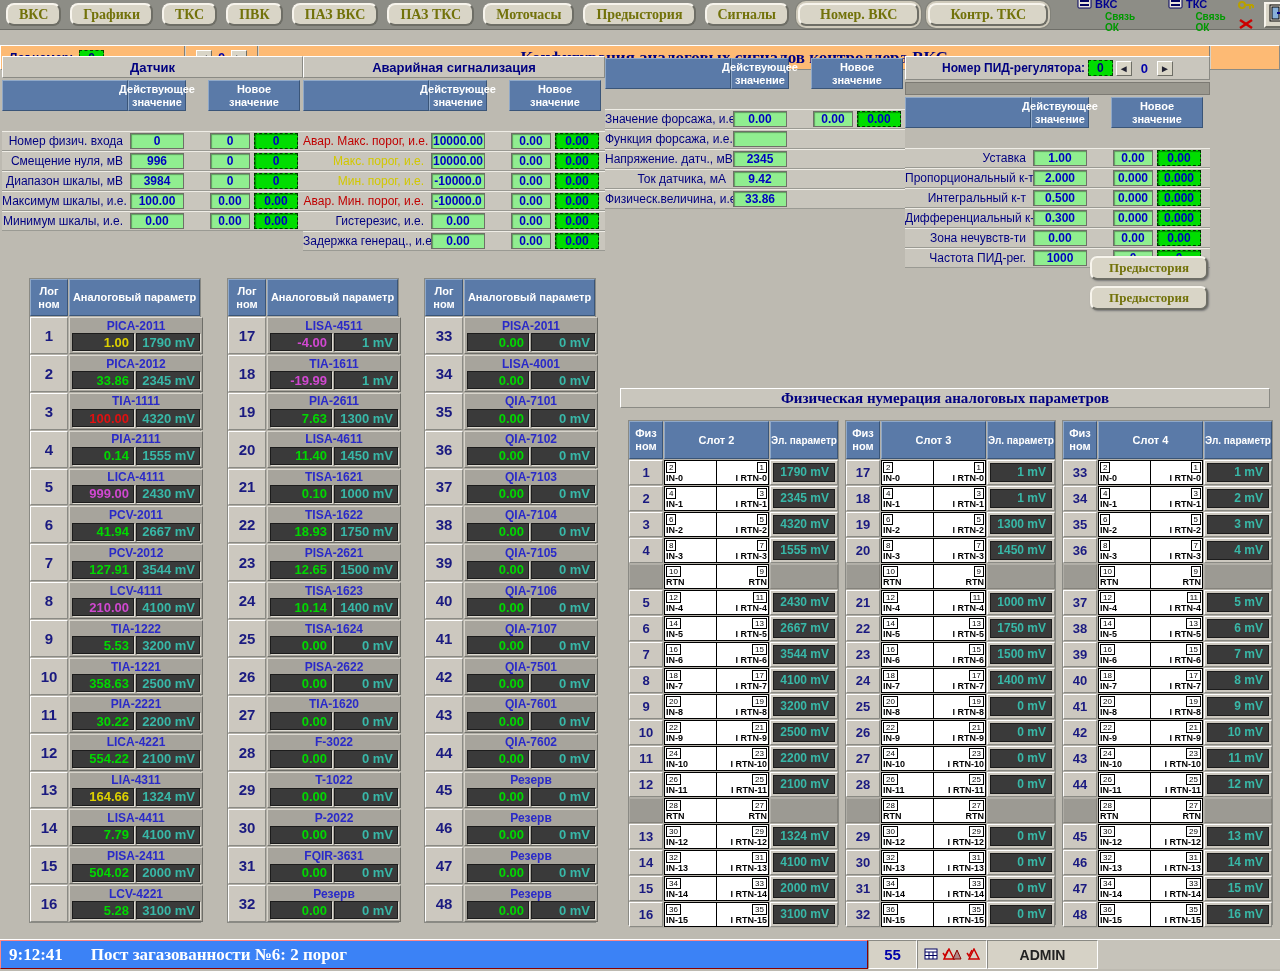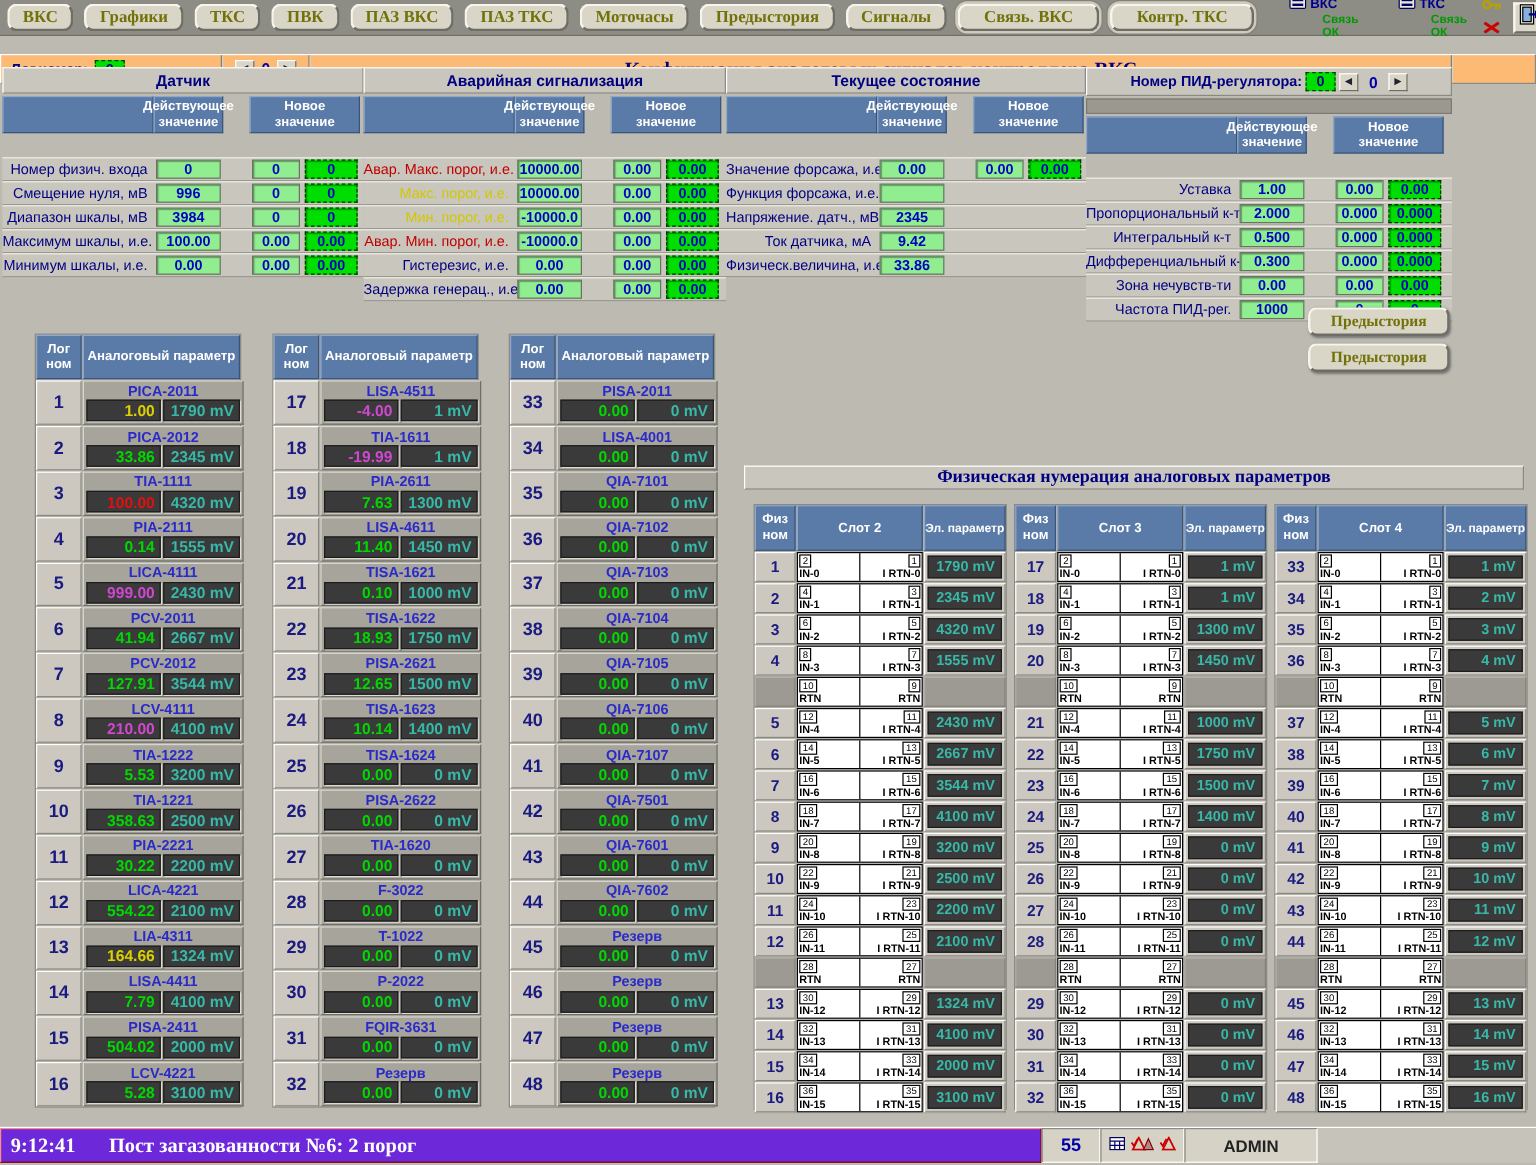--- a/index.html
+++ b/index.html
@@ -105,21 +105,21 @@
   .pinlab{font:bold 9px "Liberation Sans",sans-serif;color:#000;white-space:nowrap;}
   .pmvcell{background:#ccc8bf;border:1px solid;border-color:#fff #8a8a84 #8a8a84 #fff;
     display:flex;align-items:center;justify-content:center;padding:0 2px;}
   .pled{width:100%;height:80%;background:#3a3a3a;border:1px solid #1c1c1c;
     display:flex;align-items:center;justify-content:flex-end;padding:0 5px;
     font:bold 12px "Liberation Sans",sans-serif;color:#38b8a8;}
 
   
   .statusbar{position:absolute;left:0;top:939px;width:1280px;height:30px;background:#c6c3ba;
     display:flex;border-top:1px solid #fff;}
-  .sb-red{width:868px;background:#6d28d9;border:1px solid;border-color:#ff8888 #880000 #880000 #ff8888;
+  .sb-red{width:868px;background:#3b82f6;border:1px solid;border-color:#ff8888 #880000 #880000 #ff8888;
     color:#fff;font:bold 17px "Liberation Serif",serif;display:flex;align-items:center;padding-left:8px;gap:28px;white-space:nowrap;}
   .sb-cell{border:1px solid;border-color:#8a8a84 #fff #fff #8a8a84;background:#d6d2c6;
     display:flex;align-items:center;justify-content:center;}
   .sb-count{width:49px;font:bold 15px "Liberation Sans",sans-serif;color:#0000aa;}
   .sb-icons{width:70px;gap:4px;}
   .sb-admin{width:111px;font:bold 14px "Liberation Sans",sans-serif;color:#222;}
   .sb-clock{flex:1;justify-content:flex-end;padding-right:8px;font:bold 15px "Liberation Sans",sans-serif;color:#222;}
 </style>
 </head>
 <body>
@@ -130,21 +130,21 @@
     <div style="display:flex;gap:9px;">
         <div class="tbtn">ВКС</div>
         <div class="tbtn">Графики</div>
         <div class="tbtn">ТКС</div>
         <div class="tbtn">ПВК</div>
         <div class="tbtn">ПАЗ ВКС</div>
         <div class="tbtn">ПАЗ ТКС</div>
         <div class="tbtn">Моточасы</div>
         <div class="tbtn">Предыстория</div>
         <div class="tbtn">Сигналы</div>
-        <div class="tbtn tbtn-ctrl">Связь. ВКС</div>
+        <div class="tbtn tbtn-ctrl">Номер. ВКС</div>
         <div class="tbtn tbtn-ctrl">Контр. ТКС</div>
       </div>
     <div class="tb-right">
       <div class="link-status">
         <div class="link-top">
           <span>
             <svg width="15" height="12" viewBox="0 0 15 12">
                 <rect x="1" y="1" width="13" height="10" rx="1" fill="#e8e4da" stroke="#000060"></rect>
                 <rect x="3" y="3" width="9" height="2" fill="#000060"></rect>
                 <rect x="3" y="7" width="9" height="2" fill="#000060"></rect>
@@ -376,21 +376,20 @@
               <div class="fld">0.00</div>
             </div>
             <div class="fcell">
               <div class="fld fld-bright">0.00</div>
             </div>
           </div>
         </div>
     </div>
 
     <div class="csec" style="left:605px;width:300px;">
-      <div class="csec-title">Текущее состояние</div>
       <div class="chead">
         <div class="bh" style="white-space: pre-line;"></div>
         <div class="bh" style="white-space: pre-line;">Действующее
 значение</div>
         <div></div>
         <div class="bh" style="grid-column: 4 / 6; white-space: pre-line;">Новое
 значение</div>
       </div>
       <div class="rows">
           <div class="crow">

